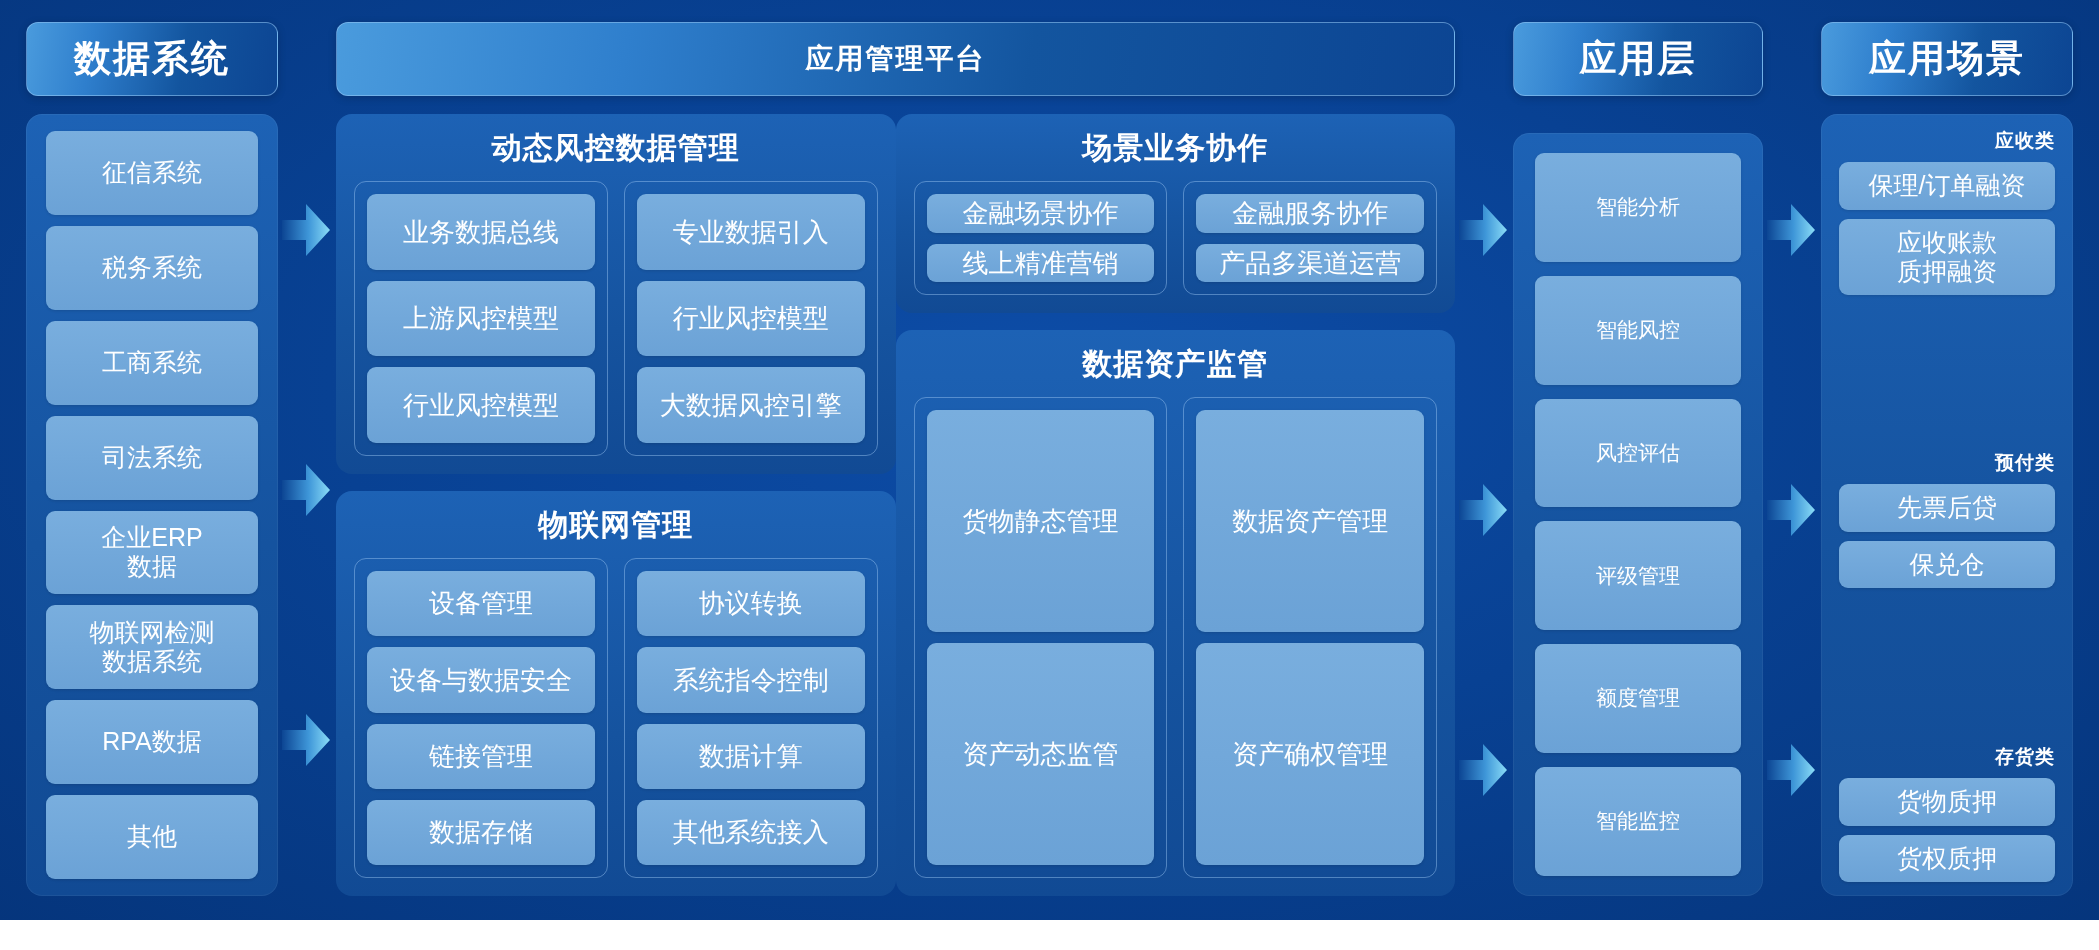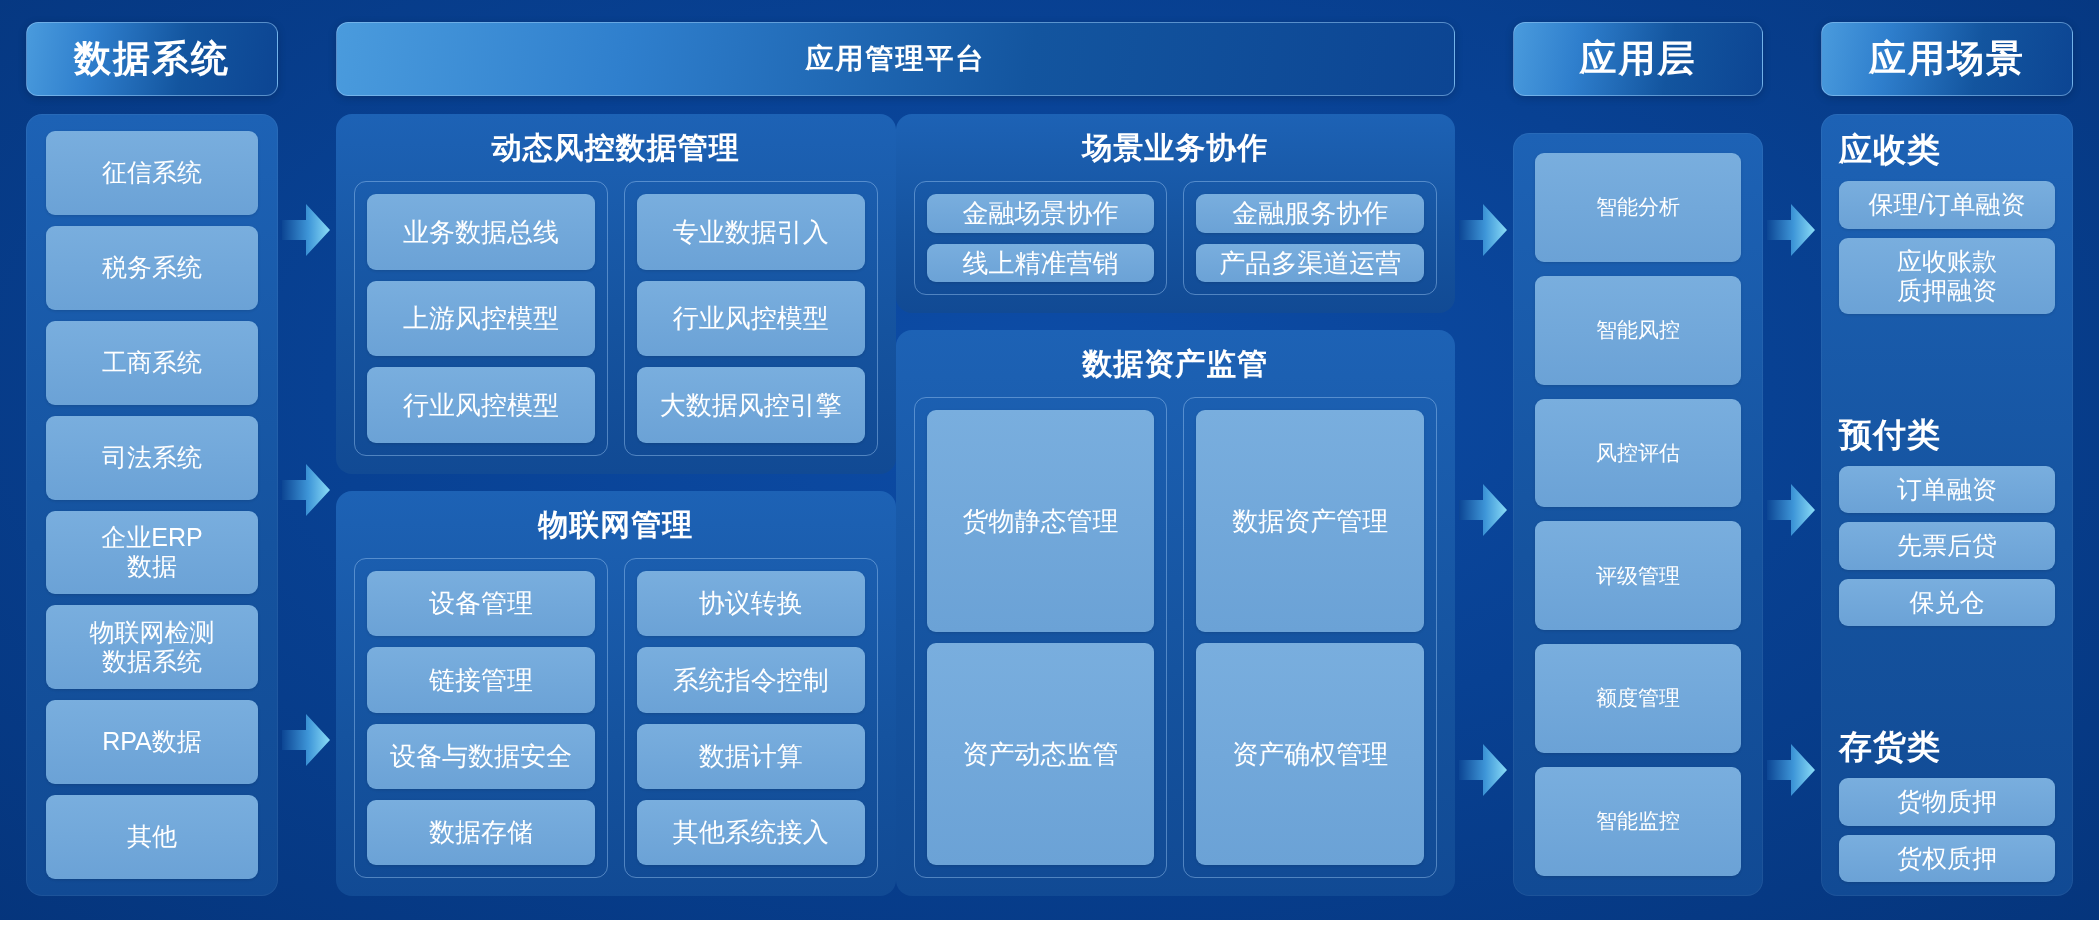--- a/index.html
+++ b/index.html
@@ -124,22 +124,22 @@
   
   #col-applayer { width:250px; flex:none;gap:19px; }
   #col-applayer .col-body { gap:14px; padding:20px 22px; }
   #col-applayer .chip { flex:1; min-height:0; font-size:21px; }
 
   
   #col-scene { width:252px; flex:none; }
   #col-scene .col-body { padding:14px 18px; gap:0; justify-content:space-between; }
   .scene-group { display:flex; flex-direction:column; }
   .scene-group-title {
-    color:#ffffff; font-size:33px; font-weight:bold;
-    text-align:left; letter-spacing:1px;
+    color:#ffffff; font-size:19px; font-weight:bold;
+    text-align:right; letter-spacing:1px;
     margin-bottom:8px;
   }
   .scene-items { display:flex; flex-direction:column; gap:9px; }
   #col-scene .chip { font-size:25px; padding:9px 4px; }
   .chip.two-line { line-height:1.16; }
 </style>
 </head>
 <body>
 
 <div id="canvas">
@@ -205,22 +205,22 @@
                 <div class="chip">大数据风控引擎</div>
               </div>
             </div>
           </div>
 
           <div class="panel" id="panel-iot">
             <div class="panel-title">物联网管理</div>
             <div class="panel-cols">
               <div class="subgroup">
                 <div class="chip">设备管理</div>
+                <div class="chip">设备与数据安全</div>
                 <div class="chip">链接管理</div>
-                <div class="chip">设备与数据安全</div>
                 <div class="chip">数据存储</div>
               </div>
               <div class="subgroup">
                 <div class="chip">协议转换</div>
                 <div class="chip">系统指令控制</div>
                 <div class="chip">数据计算</div>
                 <div class="chip">其他系统接入</div>
               </div>
             </div>
           </div>
@@ -318,21 +318,20 @@
           <div class="scene-group-title">应收类</div>
           <div class="scene-items">
             <div class="chip">保理/订单融资</div>
             <div class="chip two-line">应收账款<br>质押融资</div>
           </div>
         </div>
 
         <div class="scene-group">
           <div class="scene-group-title">预付类</div>
           <div class="scene-items">
-            <div class="chip">订单融资</div>
             <div class="chip">先票后贷</div>
             <div class="chip">保兑仓</div>
           </div>
         </div>
 
         <div class="scene-group">
           <div class="scene-group-title">存货类</div>
           <div class="scene-items">
             <div class="chip">货物质押</div>
             <div class="chip">货权质押</div>

